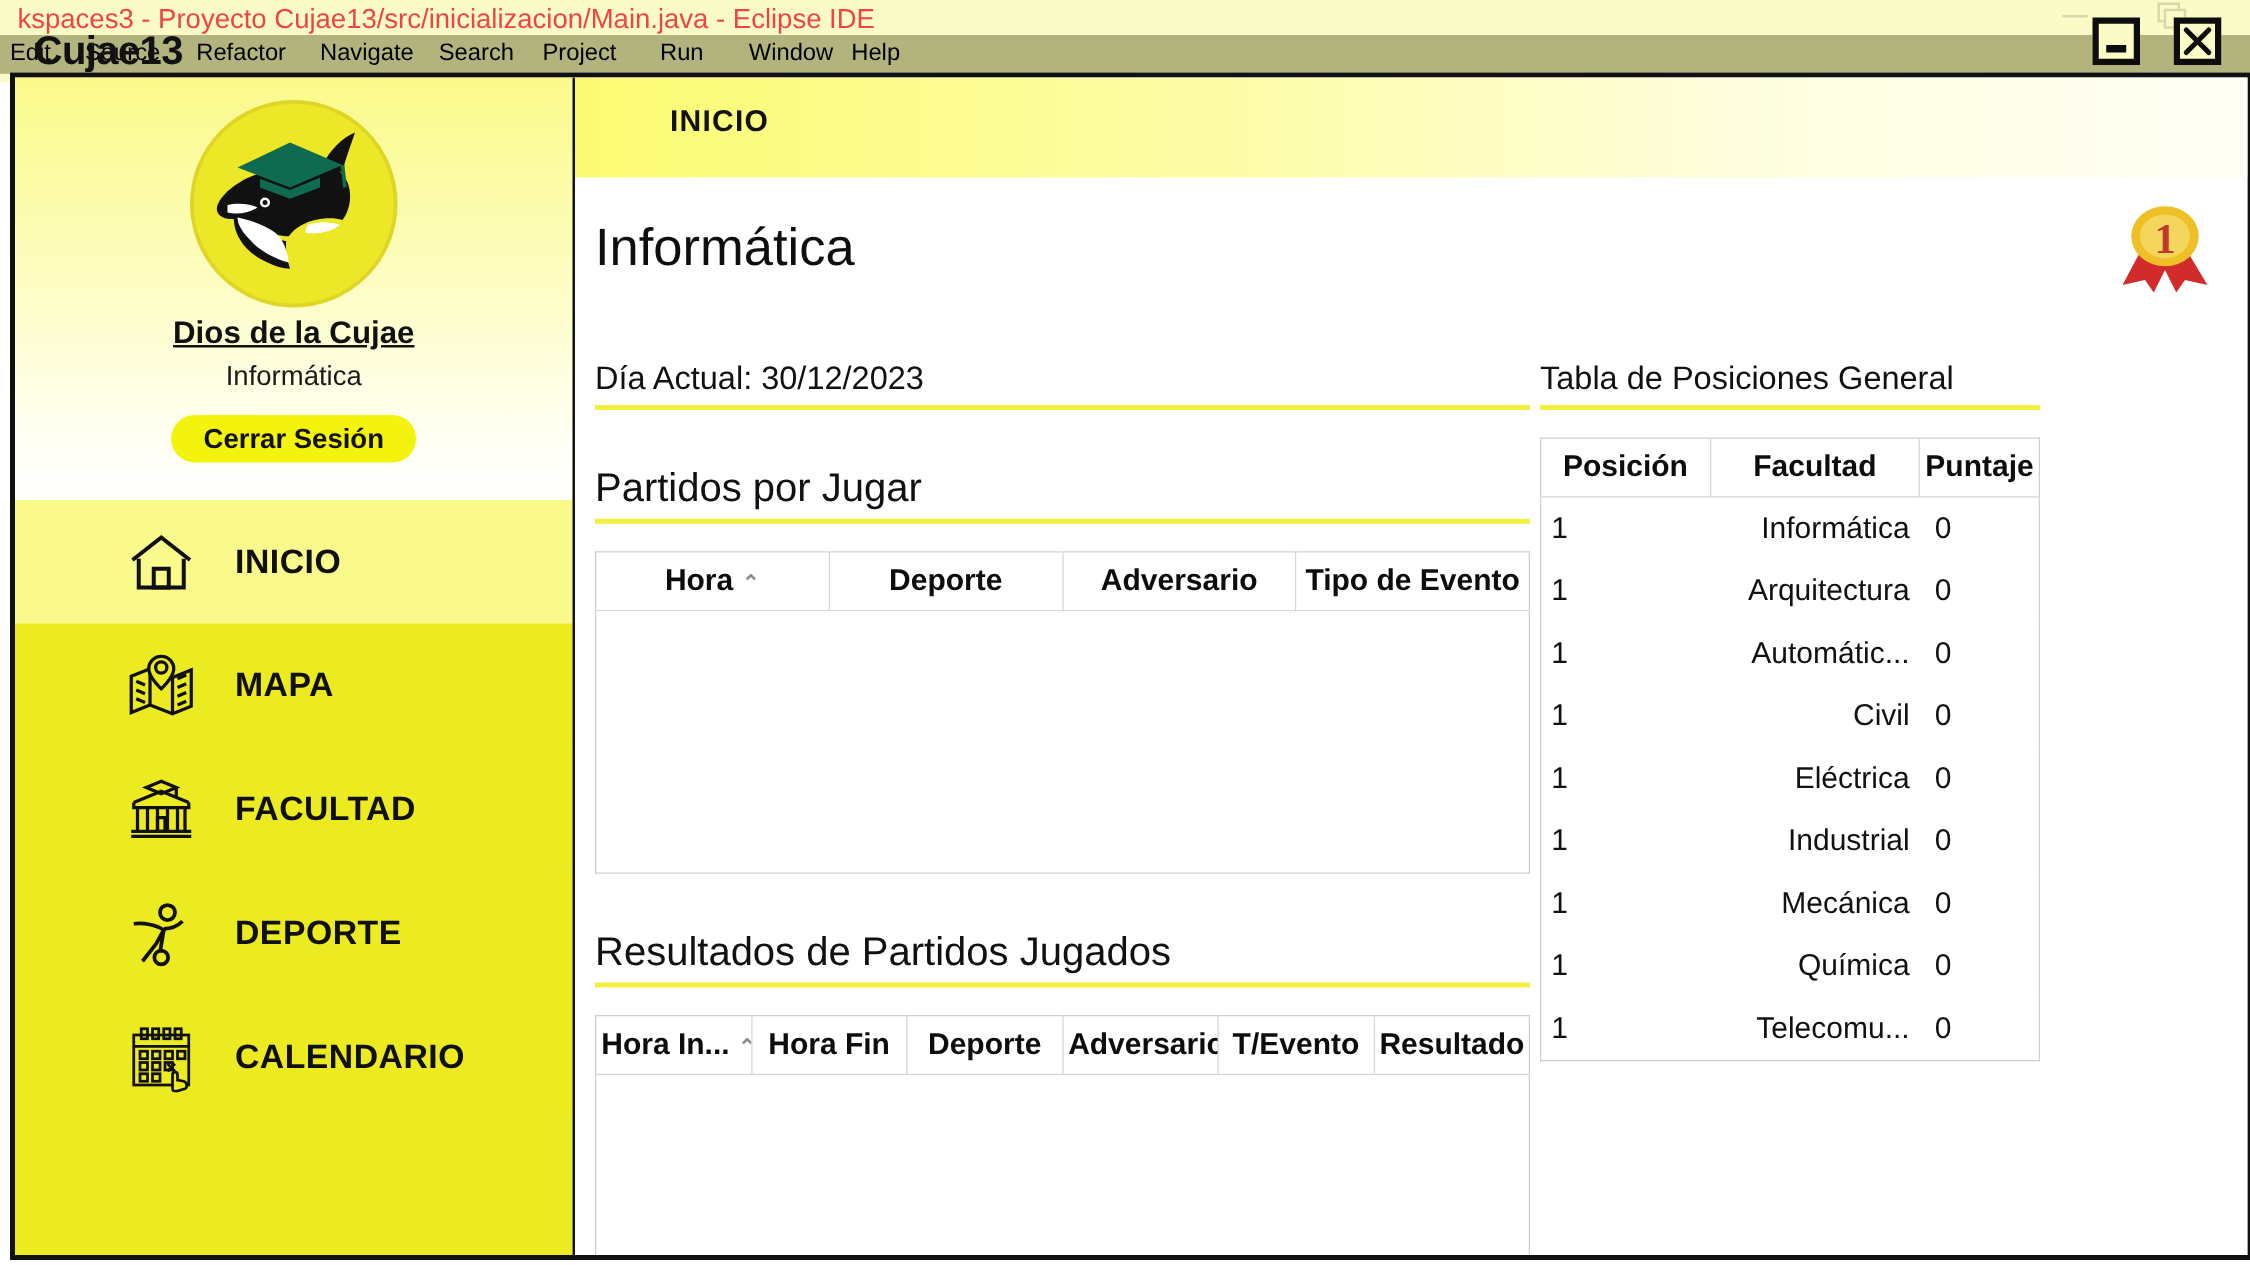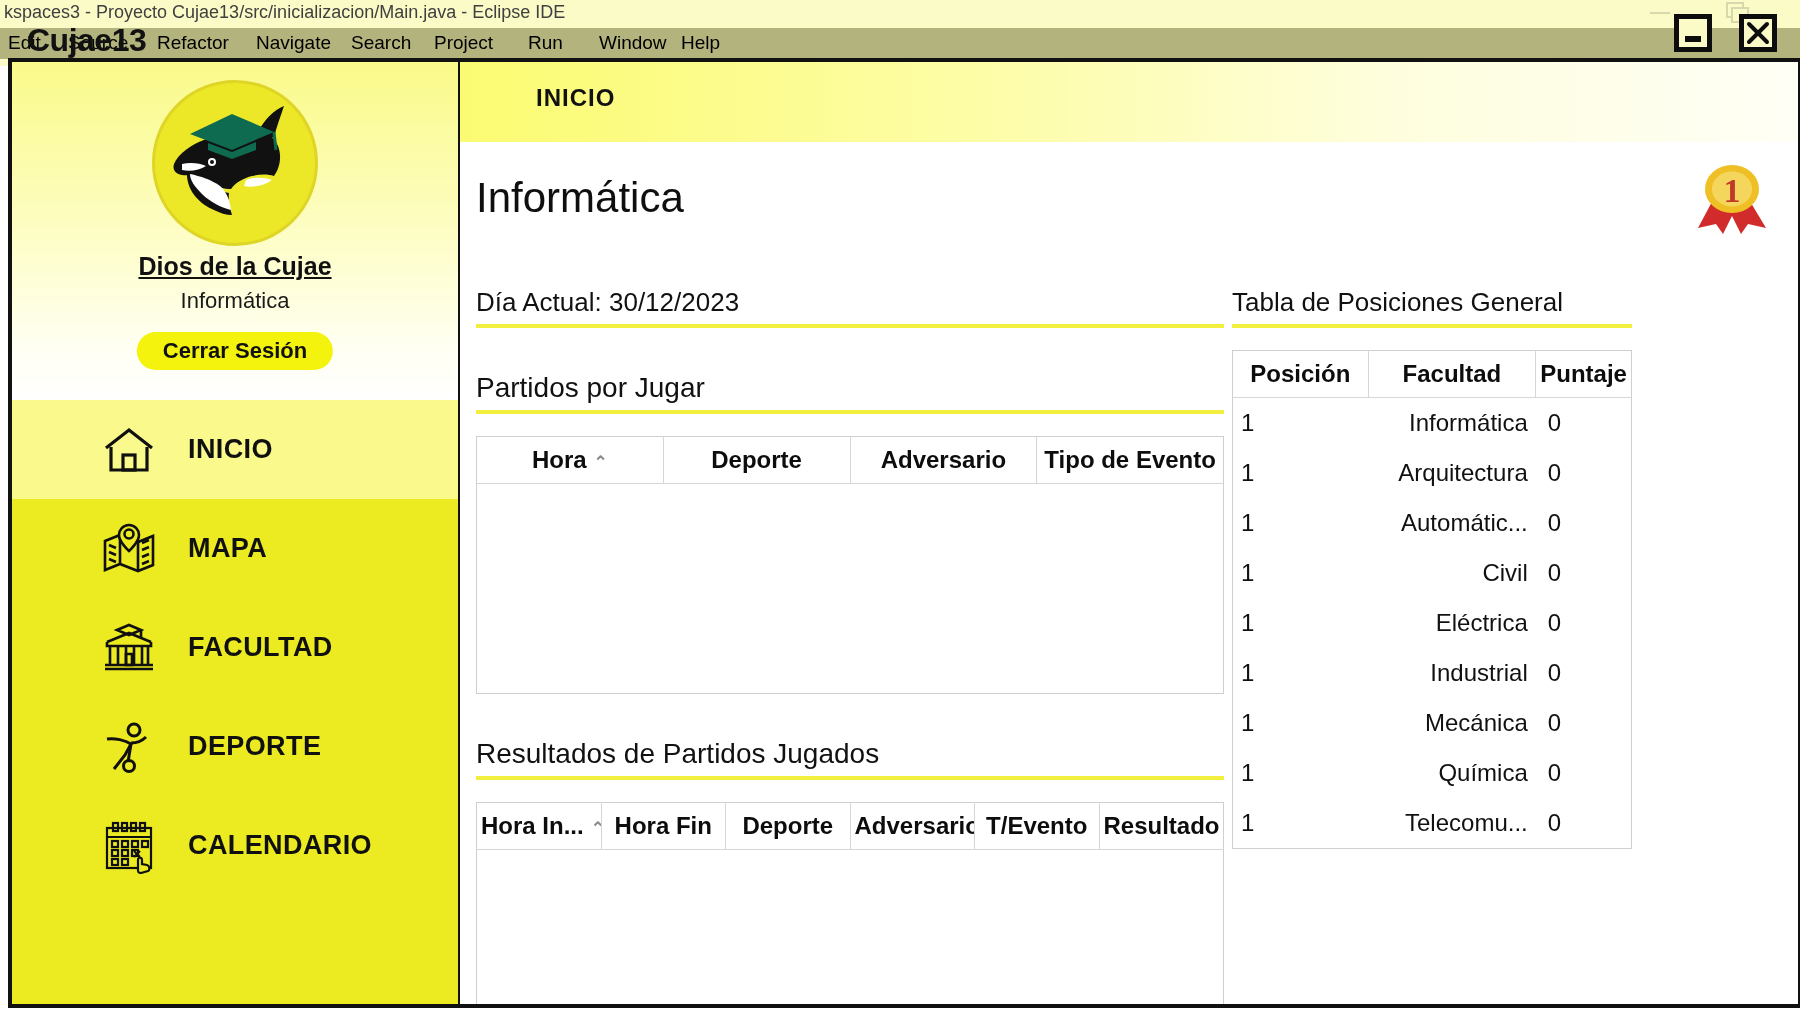--- a/index.html
+++ b/index.html
@@ -13,22 +13,22 @@
   
   #eclipse-backdrop {
     position: absolute; left: 0; top: 0; width: 1800px; height: 66px;
     background: #fbfbc8;
   }
   #eclipse-titlebar {
     position: absolute; left: 0; top: 0; width: 1800px; height: 28px;
     background: #fbfbc8;
   }
   #eclipse-title-text {
-    position: absolute; left: 4px; top: 2px;
-    font-size: 18px; color: #404040; white-space: nowrap;
+    position: absolute; left: 14px; top: 2px;
+    font-size: 22px; color: #ef4444; white-space: nowrap;
   }
   #eclipse-menubar {
     position: absolute; left: 0; top: 28px; width: 1800px; height: 31px;
     background: #b3b37e;
   }
   .eclipse-menu-item {
     position: absolute; top: 4px;
     font-size: 19px; color: #000000; white-space: nowrap;
   }
   #eclipse-restore-ghost {
@@ -172,21 +172,21 @@
     width: 748px;
   }
   .col-right {
     position: absolute; left: 772px; top: 145px;
     width: 400px;
   }
 
   .section-label {
     font-size: 26px; color: #111111; padding-bottom: 6px;
   }
-  .section-label.small { font-size: 28px; }
+  .section-label.small { font-size: 32px; }
   .yellow-rule {
     height: 4px; background: #f2ef3e; margin-bottom: 0px;
   }
   .gap18 { height: 44px; }
   .gap10 { height: 22px; }
 
   table.grid {
     width: 100%;
     border-collapse: collapse;
     border: 1px solid #cfcfcf;

